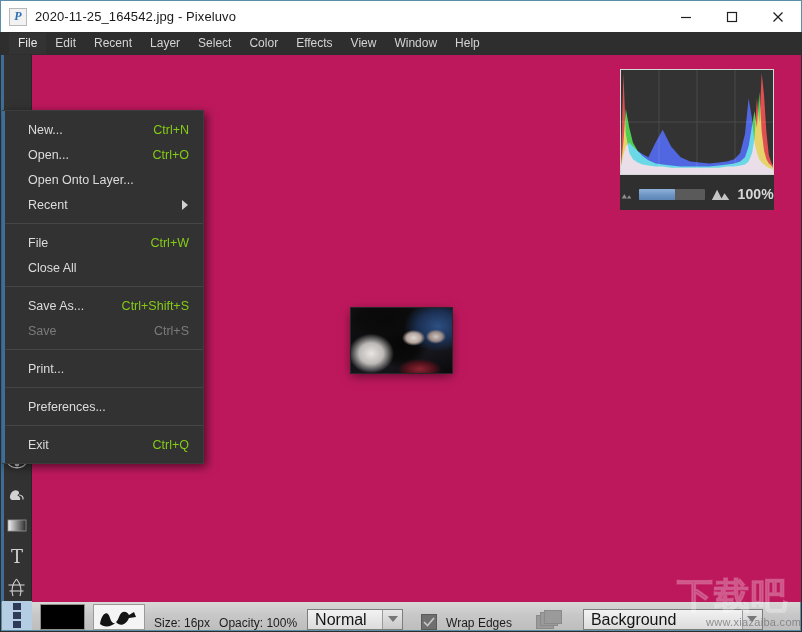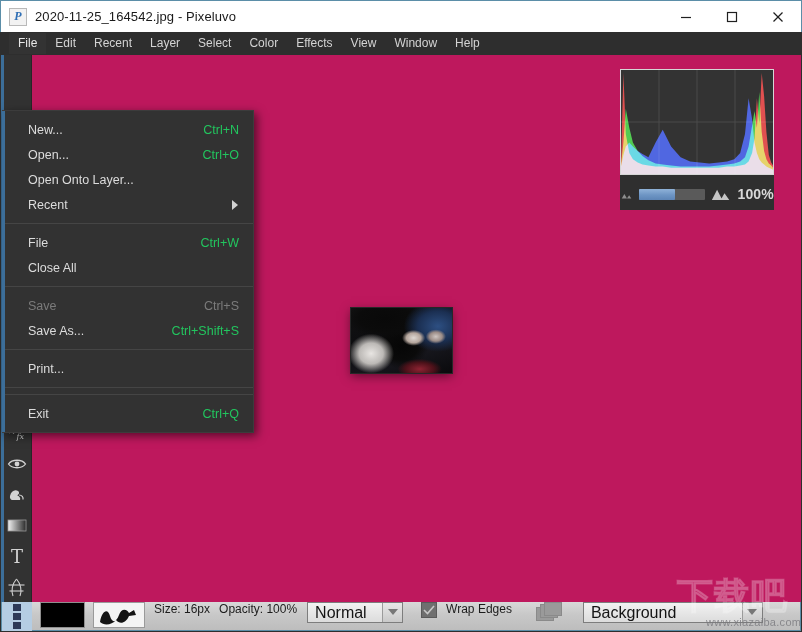--- a/index.html
+++ b/index.html
@@ -149,21 +149,21 @@
     border-radius: 1px;
   }
   #hist-zoom-value {
     font-size: 14px; color: #d8d8d8; margin-left: 7px;
     letter-spacing: 0.2px;
   }
 
   
   #file-menu {
     position: absolute; left: 1px; top: 55px;
-    width: 252px;
+    width: 202px;
     background: #323232;
     border: 1px solid #3c3c3c;
     border-left: none;
     box-shadow: 3px 3px 9px rgba(0,0,0,0.55);
     padding: 6px 0 6px 0;
     z-index: 40;
   }
   #file-menu-accent {
     position: absolute; left: 0; top: 0;
     width: 3px; height: 100%;
@@ -173,38 +173,38 @@
     position: relative;
     height: 25px;
     display: flex; align-items: center;
     padding: 0 14px 0 26px;
     font-size: 12.5px; color: #dcdcdc;
     white-space: nowrap;
   }
   .mi .mi-accel {
     margin-left: auto;
     padding-left: 18px;
-    font-size: 12.5px; color: #22c55e;
+    font-size: 12.5px; color: #84cc16;
   }
   .mi.disabled, .mi.disabled .mi-accel { color: #7b7b7b; }
   .mi .submenu-arrow { margin-left: auto; padding-left: 18px; display: flex; }
   .mi-sep {
     height: 1px; background: #454545;
     margin: 6px 0 6px 0;
   }
 
   
   #bottombar {
     position: absolute; left: 1px; top: 602px;
     width: 800px; height: 29px;
     background: linear-gradient(180deg, #d8d8d8 0%, #c8c8c8 45%, #bdbdbd 100%);
     border-bottom: 1px solid #5b8ea8;
     border-left: 1px solid #5b8ea8;
     border-right: 1px solid #5b8ea8;
-    display: flex; align-items: flex-start;
+    display: flex; align-items: flex-end;
   }
   #bb-handle {
     width: 30px; height: 29px;
     background: #b5cde3;
     display: flex; flex-direction: column;
     align-items: center; justify-content: center; gap: 2px;
   }
   .handle-dot { width: 8px; height: 7px; background: #2e3a58; }
   #color-swatch {
     width: 45px; height: 26px;
@@ -446,37 +446,40 @@
       <div class="mi">
         <span>File</span>
         <span class="mi-accel">Ctrl+W</span>
       </div>
       <div class="mi">
         <span>Close All</span>
       </div>
 
       <div class="mi-sep"></div>
 
+      <div class="mi">
+        <span>Save As...</span>
+        <span class="mi-accel">Ctrl+Shift+S</span>
+      </div>
       <div class="mi disabled">
         <span>Save</span>
         <span class="mi-accel">Ctrl+S</span>
       </div>
-      <div class="mi">
-        <span>Save As...</span>
-        <span class="mi-accel">Ctrl+Shift+S</span>
-      </div>
 
       <div class="mi-sep"></div>
 
       <div class="mi">
         <span>Print...</span>
       </div>
 
       <div class="mi-sep"></div>
 
+      <div class="mi">
+        <span>Preferences...</span>
+      </div>
 
       <div class="mi-sep"></div>
 
       <div class="mi">
         <span>Exit</span>
         <span class="mi-accel">Ctrl+Q</span>
       </div>
     </div>
   </div>
 

